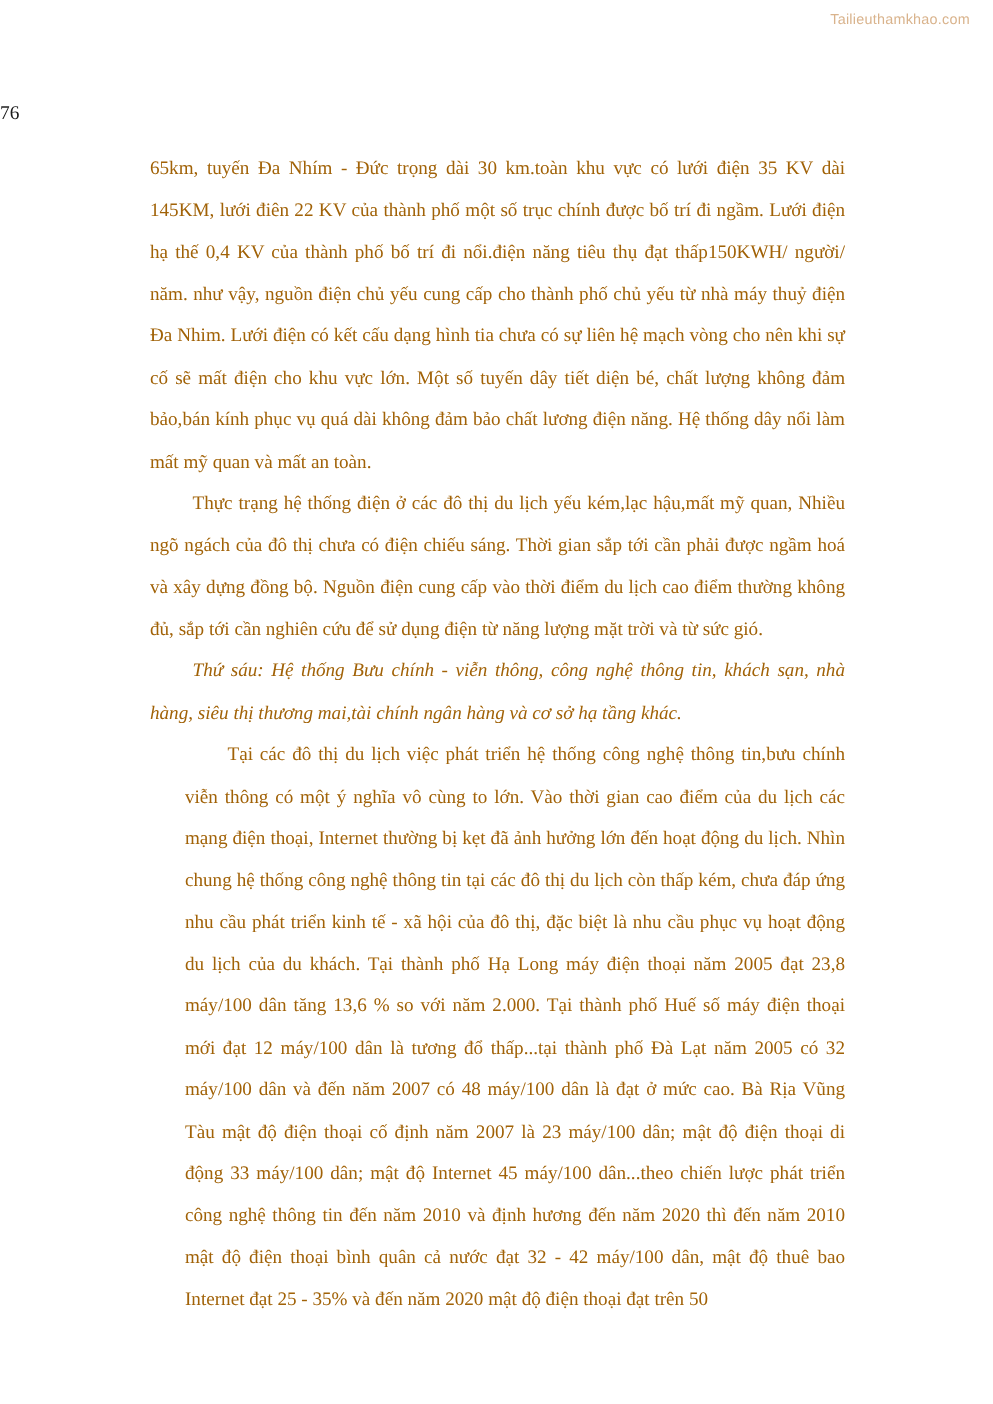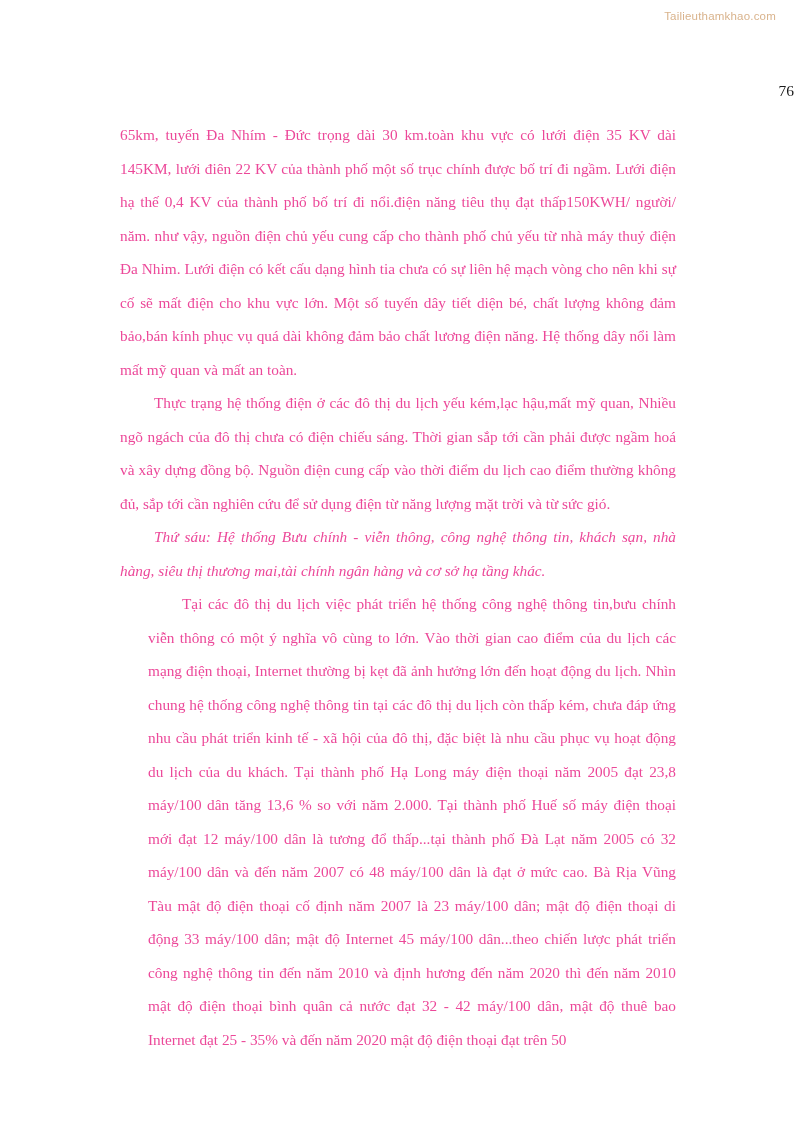--- a/index.html
+++ b/index.html
@@ -22,34 +22,34 @@
     font-family: "Liberation Sans", sans-serif;
     font-size: 11.5px;
     color: #d9b38c;
     letter-spacing: 0.2px;
   }
   .page-number {
     position: absolute;
     top: 82px;
     left: 0;
     width: 794px;
-    text-align: right;
+    text-align: left;
     font-family: "Liberation Serif", serif;
     font-size: 15.5px;
     color: #1a1a1a;
   }
   .content {
     position: absolute;
     top: 118px;
     left: 120px;
     width: 556px;
     font-family: "Liberation Serif", serif;
     font-size: 15.3px;
     line-height: 33.5px;
-    color: #ec4899;
+    color: #a16207;
     text-align: justify;
     text-justify: inter-word;
   }
   .content p {
     margin: 0;
   }
   .indent {
     text-indent: 34px;
   }
   .italic {

